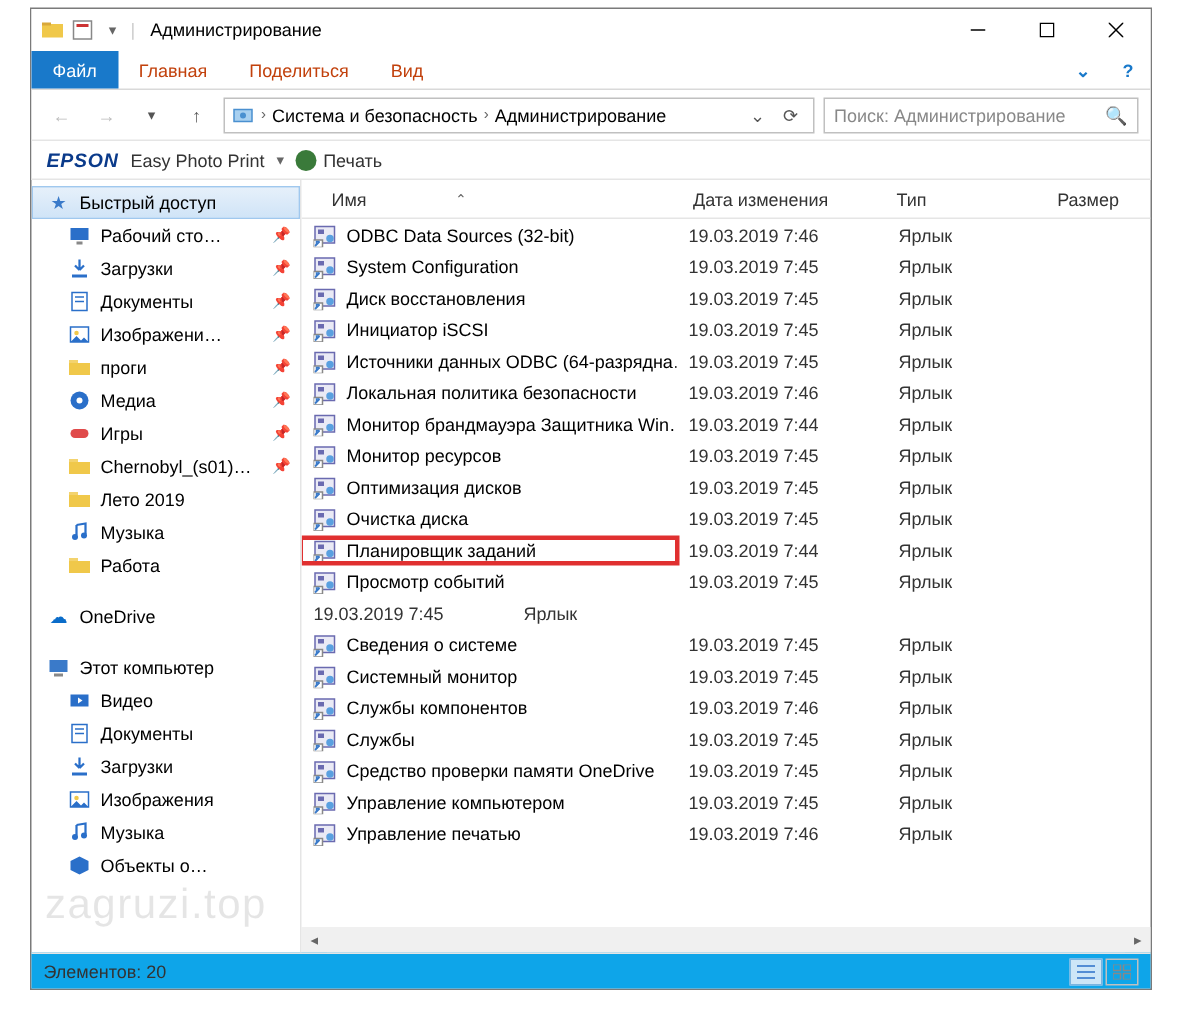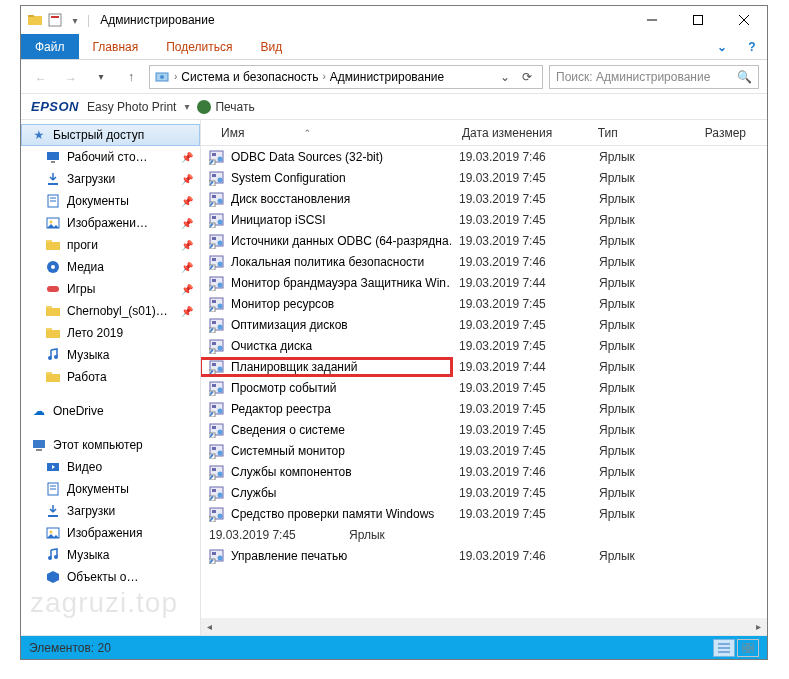--- a/index.html
+++ b/index.html
@@ -587,33 +587,20 @@
                   <path d="M1 15l3-3" stroke="#3a7ac9" stroke-width="1.2"></path>
                   <path d="M4 12h-2v2" stroke="#3a7ac9" fill="none"></path>
                 </svg>
               </span>
               <span>Просмотр событий</span>
             </div>
             <div class="cell date">19.03.2019 7:45</div>
             <div class="cell type">Ярлык</div>
           </div>
           <div class="row">
-            <div class="cell name">
-              <span class="ficon">
-                <svg width="16" height="16" viewBox="0 0 16 16">
-                  <rect x="1" y="2" width="13" height="11" fill="#eaeaf5" stroke="#6a6ab0"></rect>
-                  <rect x="3" y="4" width="4" height="3" fill="#6a6ab0"></rect>
-                  <circle cx="11" cy="10" r="2.5" fill="#5aa0e0"></circle>
-                  <rect x="0" y="11" width="6" height="5" fill="#fff" stroke="#888"></rect>
-                  <path d="M1 15l3-3" stroke="#3a7ac9" stroke-width="1.2"></path>
-                  <path d="M4 12h-2v2" stroke="#3a7ac9" fill="none"></path>
-                </svg>
-              </span>
-              <span>Редактор реестра</span>
-            </div>
             <div class="cell date">19.03.2019 7:45</div>
             <div class="cell type">Ярлык</div>
           </div>
           <div class="row">
             <div class="cell name">
               <span class="ficon">
                 <svg width="16" height="16" viewBox="0 0 16 16">
                   <rect x="1" y="2" width="13" height="11" fill="#eaeaf5" stroke="#6a6ab0"></rect>
                   <rect x="3" y="4" width="4" height="3" fill="#6a6ab0"></rect>
                   <circle cx="11" cy="10" r="2.5" fill="#5aa0e0"></circle>
@@ -683,26 +670,39 @@
               <span class="ficon">
                 <svg width="16" height="16" viewBox="0 0 16 16">
                   <rect x="1" y="2" width="13" height="11" fill="#eaeaf5" stroke="#6a6ab0"></rect>
                   <rect x="3" y="4" width="4" height="3" fill="#6a6ab0"></rect>
                   <circle cx="11" cy="10" r="2.5" fill="#5aa0e0"></circle>
                   <rect x="0" y="11" width="6" height="5" fill="#fff" stroke="#888"></rect>
                   <path d="M1 15l3-3" stroke="#3a7ac9" stroke-width="1.2"></path>
                   <path d="M4 12h-2v2" stroke="#3a7ac9" fill="none"></path>
                 </svg>
               </span>
-              <span>Средство проверки памяти Windows</span>
-            </div>
-            <div class="cell date">19.03.2019 7:45</div>
-            <div class="cell type">Ярлык</div>
-          </div>
-          <div class="row">
+              <span>Средство проверки памяти OneDrive</span>
+            </div>
+            <div class="cell date">19.03.2019 7:45</div>
+            <div class="cell type">Ярлык</div>
+          </div>
+          <div class="row">
+            <div class="cell name">
+              <span class="ficon">
+                <svg width="16" height="16" viewBox="0 0 16 16">
+                  <rect x="1" y="2" width="13" height="11" fill="#eaeaf5" stroke="#6a6ab0"></rect>
+                  <rect x="3" y="4" width="4" height="3" fill="#6a6ab0"></rect>
+                  <circle cx="11" cy="10" r="2.5" fill="#5aa0e0"></circle>
+                  <rect x="0" y="11" width="6" height="5" fill="#fff" stroke="#888"></rect>
+                  <path d="M1 15l3-3" stroke="#3a7ac9" stroke-width="1.2"></path>
+                  <path d="M4 12h-2v2" stroke="#3a7ac9" fill="none"></path>
+                </svg>
+              </span>
+              <span>Управление компьютером</span>
+            </div>
             <div class="cell date">19.03.2019 7:45</div>
             <div class="cell type">Ярлык</div>
           </div>
           <div class="row">
             <div class="cell name">
               <span class="ficon">
                 <svg width="16" height="16" viewBox="0 0 16 16">
                   <rect x="1" y="2" width="13" height="11" fill="#eaeaf5" stroke="#6a6ab0"></rect>
                   <rect x="3" y="4" width="4" height="3" fill="#6a6ab0"></rect>
                   <circle cx="11" cy="10" r="2.5" fill="#5aa0e0"></circle>

